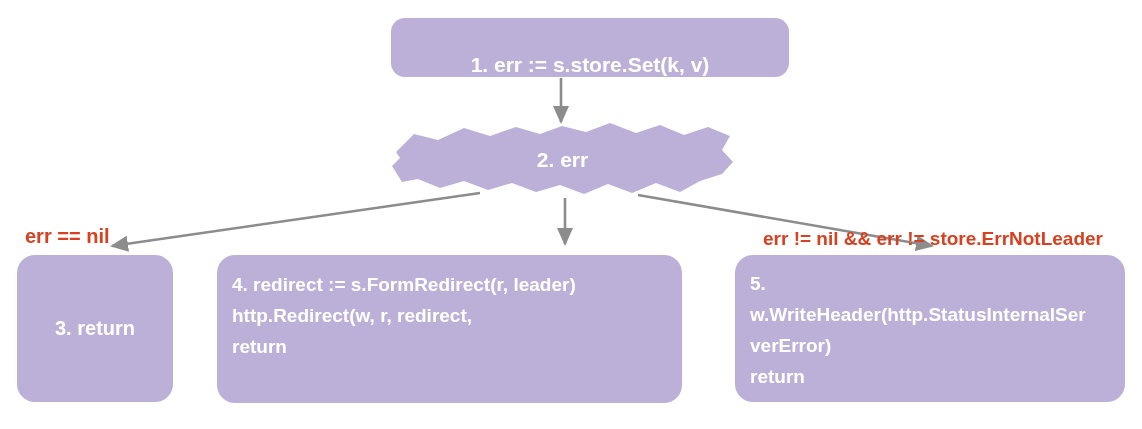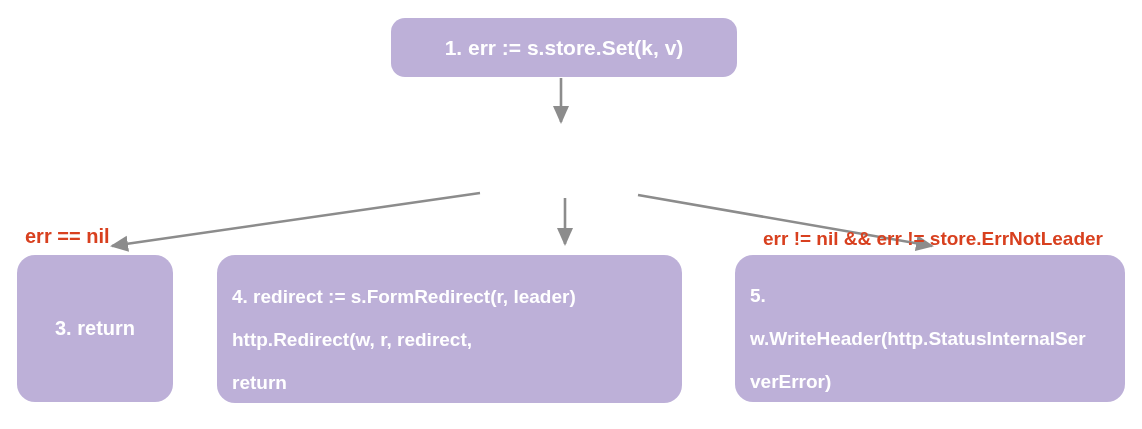--- a/index.html
+++ b/index.html
@@ -31,23 +31,24 @@
   }
   .node.rounded { border-radius: 16px; }
   .node.centered {
     display: flex;
     align-items: center;
     justify-content: center;
     text-align: center;
   }
   #step1 {
     left: 391px; top: 18px;
-    width: 346px; height: 59px;
+    width: 398px; height: 59px;
     border-radius: 14px;
     font-size: 21px;
+    align-items: flex-end;
   }
   #step3 {
     left: 17px; top: 255px;
     width: 156px; height: 147px;
     border-radius: 18px;
     font-size: 20px;
   }
   #step4 {
     left: 217px; top: 255px;
     width: 465px; height: 148px;
@@ -59,21 +60,20 @@
     left: 735px; top: 255px;
     width: 390px; height: 147px;
     border-radius: 18px;
     font-size: 19px;
     padding: 13px 15px;
   }
   .code-line {
     white-space: pre;
     line-height: 31px;
     overflow: hidden;
-    margin-top: 12px;
   }
   .burst {
     position: absolute;
     left: 392px; top: 118px;
     width: 341px; height: 82px;
   }
   .burst svg {
     position: absolute;
     left: 0; top: 0;
     width: 100%; height: 100%;
@@ -114,20 +114,26 @@
     <line x1="561" y1="78" x2="561" y2="122" style="stroke: var(--arrow, #8c8c8c);" stroke-width="2.6" marker-end="url(#ah)"></line>
     <line x1="480" y1="193" x2="112" y2="246" style="stroke: var(--arrow, #8c8c8c);" stroke-width="2.6" marker-end="url(#ah)"></line>
     <line x1="565" y1="198" x2="565" y2="244" style="stroke: var(--arrow, #8c8c8c);" stroke-width="2.6" marker-end="url(#ah)"></line>
     <line x1="638" y1="195" x2="932" y2="246" style="stroke: var(--arrow, #8c8c8c);" stroke-width="2.6" marker-end="url(#ah)"></line>
   </svg>
 
   <div class="node rounded centered" id="step1">
     <span>1. err := s.store.Set(k, v)</span>
   </div>
 
+  <div class="burst">
+    <svg viewBox="0 0 341 82" preserveAspectRatio="none">
+      <polygon style="fill: var(--node-fill, #bdb0d8);" points="4,34 22,16 46,22 72,10 98,18 124,9 148,16 170,8 194,14 218,5 244,15 268,7 292,17 316,9 338,18 330,32 341,44 330,56 308,63 288,74 264,65 240,75 216,66 192,76 168,67 144,74 120,65 96,72 72,63 48,70 26,61 10,64 0,48 8,40"></polygon>
+    </svg>
+    <div class="burst-label">2. err</div>
+  </div>
 
   <div class="cond" id="cond-left">err == nil</div>
   <div class="cond" id="cond-right">err != nil &amp;&amp; err != store.ErrNotLeader</div>
 
   <div class="node centered" id="step3">
     <span>3. return</span>
   </div>
 
   <div class="node" id="step4">
     <div class="code-line">4. redirect := s.FormRedirect(r, leader)</div>

